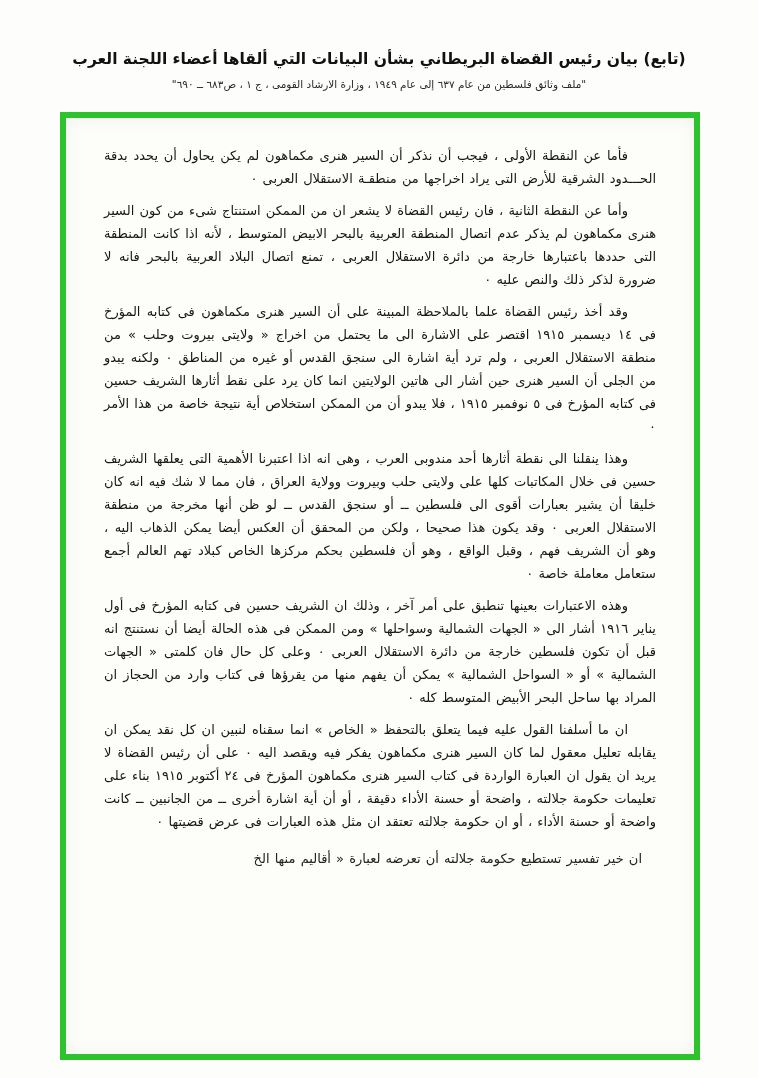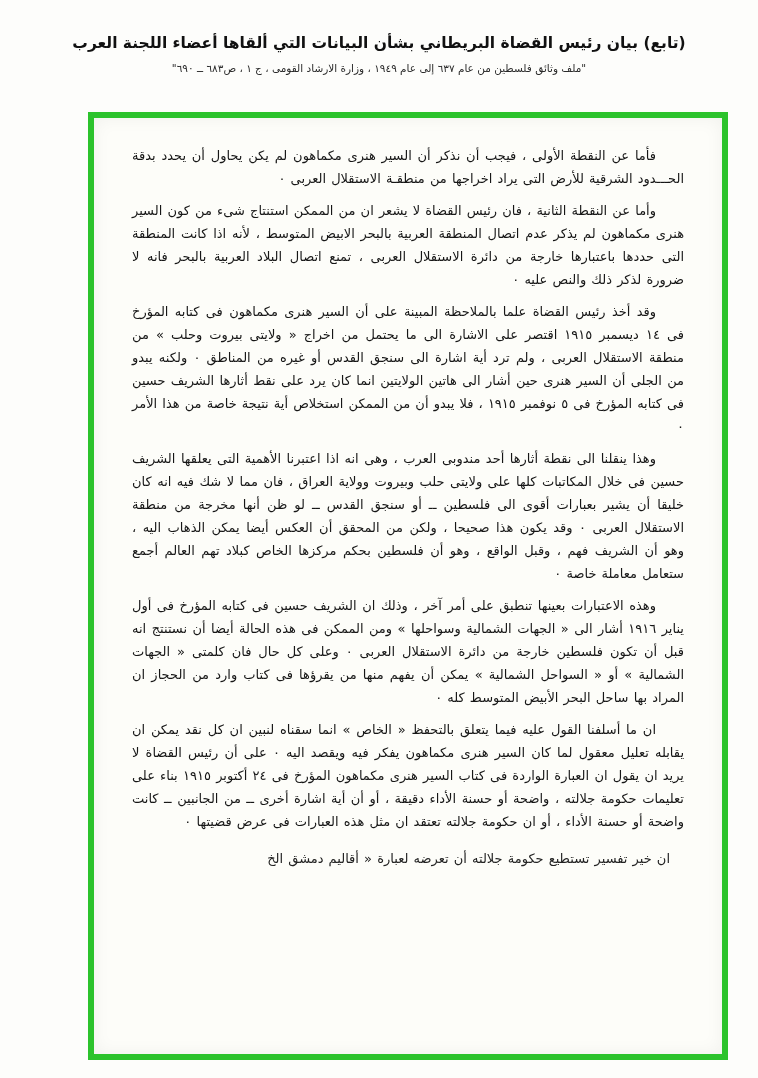--- a/index.html
+++ b/index.html
@@ -15,21 +15,21 @@
     color: #1c1c1c;
     overflow: hidden;
   }
   .scan-page {
     position: absolute;
     inset: 0;
     background: #fdfdfb;
   }
   .doc-header {
     position: absolute;
-    top: 30px;
+    top: 46px;
     left: 40px;
     right: 40px;
     text-align: center;
   }
   .doc-title {
     font-size: 15.5px;
     font-weight: bold;
     line-height: 1.7;
     color: #111;
   }
@@ -42,21 +42,20 @@
   .doc-frame {
     position: absolute;
     top: 112px;
     left: 60px;
     width: 640px;
     height: 948px;
     border: 6px solid #2cc32c;
     box-sizing: border-box;
     background: #fdfdf9;
     box-shadow: inset 0 0 18px rgba(0,0,0,0.05);
-    margin-left: 28px;
   }
   .doc-body {
     position: absolute;
     inset: 0;
     padding: 26px 38px 18px 38px;
     box-sizing: border-box;
     direction: rtl;
   }
   .doc-body p {
     margin: 0 0 9px 0;
@@ -86,17 +85,17 @@
   </div>
 
   <div class="doc-frame">
     <div class="doc-body">
       <p>فأما عن النقطة الأولى ، فيجب أن نذكر أن السير هنرى مكماهون لم يكن يحاول أن يحدد بدقة الحـــدود الشرقية للأرض التى يراد اخراجها من منطقـة الاستقلال العربى ۰</p>
       <p>وأما عن النقطة الثانية ، فان رئيس القضاة لا يشعر ان من الممكن استنتاج شىء من كون السير هنرى مكماهون لم يذكر عدم اتصال المنطقة العربية بالبحر الابيض المتوسط ، لأنه اذا كانت المنطقة التى حددها باعتبارها خارجة من دائرة الاستقلال العربى ، تمنع اتصال البلاد العربية بالبحر فانه لا ضرورة لذكر ذلك والنص عليه ۰</p>
       <p>وقد أخذ رئيس القضاة علما بالملاحظة المبينة على أن السير هنرى مكماهون فى كتابه المؤرخ فى ١٤ ديسمبر ١٩١٥ اقتصر على الاشارة الى ما يحتمل من اخراج « ولايتى بيروت وحلب » من منطقة الاستقلال العربى ، ولم ترد أية اشارة الى سنجق القدس أو غيره من المناطق ۰ ولكنه يبدو من الجلى أن السير هنرى حين أشار الى هاتين الولايتين انما كان يرد على نقط أثارها الشريف حسين فى كتابه المؤرخ فى ٥ نوفمبر ١٩١٥ ، فلا يبدو أن من الممكن استخلاص أية نتيجة خاصة من هذا الأمر ۰</p>
       <p>وهذا ينقلنا الى نقطة أثارها أحد مندوبى العرب ، وهى انه اذا اعتبرنا الأهمية التى يعلقها الشريف حسين فى خلال المكاتبات كلها على ولايتى حلب وبيروت وولاية العراق ، فان مما لا شك فيه انه كان خليقا أن يشير بعبارات أقوى الى فلسطين ــ أو سنجق القدس ــ لو ظن أنها مخرجة من منطقة الاستقلال العربى ۰ وقد يكون هذا صحيحا ، ولكن من المحقق أن العكس أيضا يمكن الذهاب اليه ، وهو أن الشريف فهم ، وقبل الواقع ، وهو أن فلسطين بحكم مركزها الخاص كبلاد تهم العالم أجمع ستعامل معاملة خاصة ۰</p>
       <p>وهذه الاعتبارات بعينها تنطبق على أمر آخر ، وذلك ان الشريف حسين فى كتابه المؤرخ فى أول يناير ١٩١٦ أشار الى « الجهات الشمالية وسواحلها » ومن الممكن فى هذه الحالة أيضا أن نستنتج انه قبل أن تكون فلسطين خارجة من دائرة الاستقلال العربى ۰ وعلى كل حال فان كلمتى « الجهات الشمالية » أو « السواحل الشمالية » يمكن أن يفهم منها من يقرؤها فى كتاب وارد من الحجاز ان المراد بها ساحل البحر الأبيض المتوسط كله ۰</p>
       <p>ان ما أسلفنا القول عليه فيما يتعلق بالتحفظ « الخاص » انما سقناه لنبين ان كل نقد يمكن ان يقابله تعليل معقول لما كان السير هنرى مكماهون يفكر فيه ويقصد اليه ۰ على أن رئيس القضاة لا يريد ان يقول ان العبارة الواردة فى كتاب السير هنرى مكماهون المؤرخ فى ٢٤ أكتوبر ١٩١٥ بناء على تعليمات حكومة جلالته ، واضحة أو حسنة الأداء دقيقة ، أو أن أية اشارة أخرى ــ من الجانبين ــ كانت واضحة أو حسنة الأداء ، أو ان حكومة جلالته تعتقد ان مثل هذه العبارات فى عرض قضيتها ۰</p>
-      <p class="catch-line">ان خير تفسير تستطيع حكومة جلالته أن تعرضه لعبارة « أقاليم دمشق الخ</p>
+      <p class="catch-line">ان خير تفسير تستطيع حكومة جلالته أن تعرضه لعبارة « أقاليم منها الخ</p>
     </div>
   </div>
 
 </div>
 
 </body></html>

